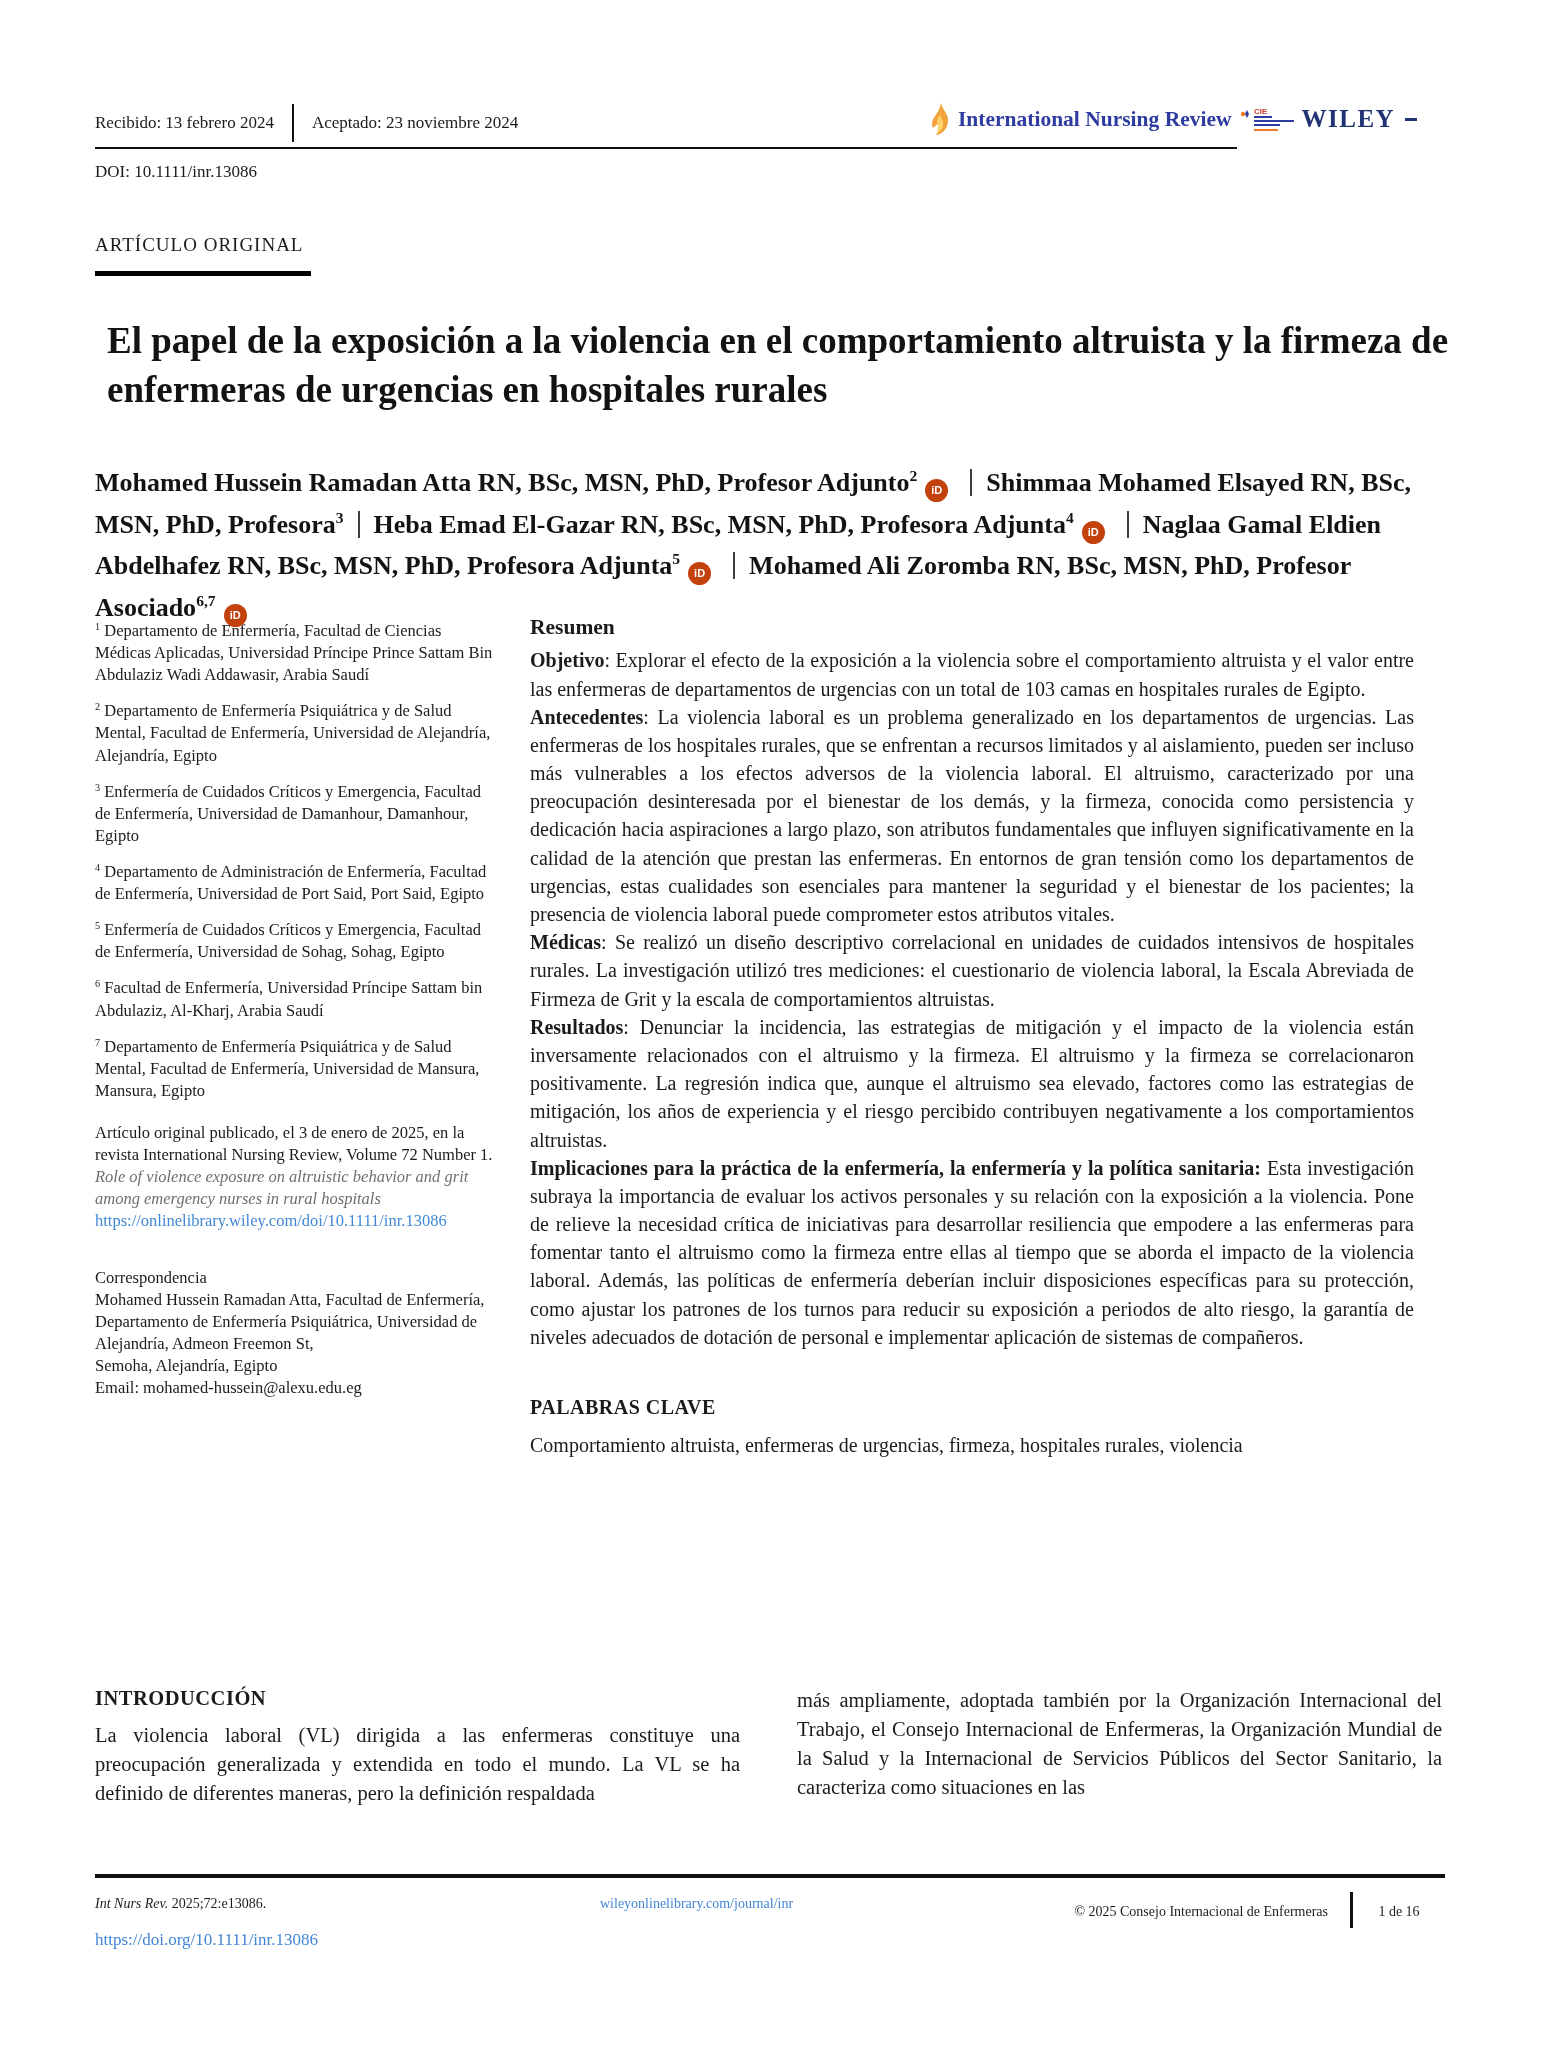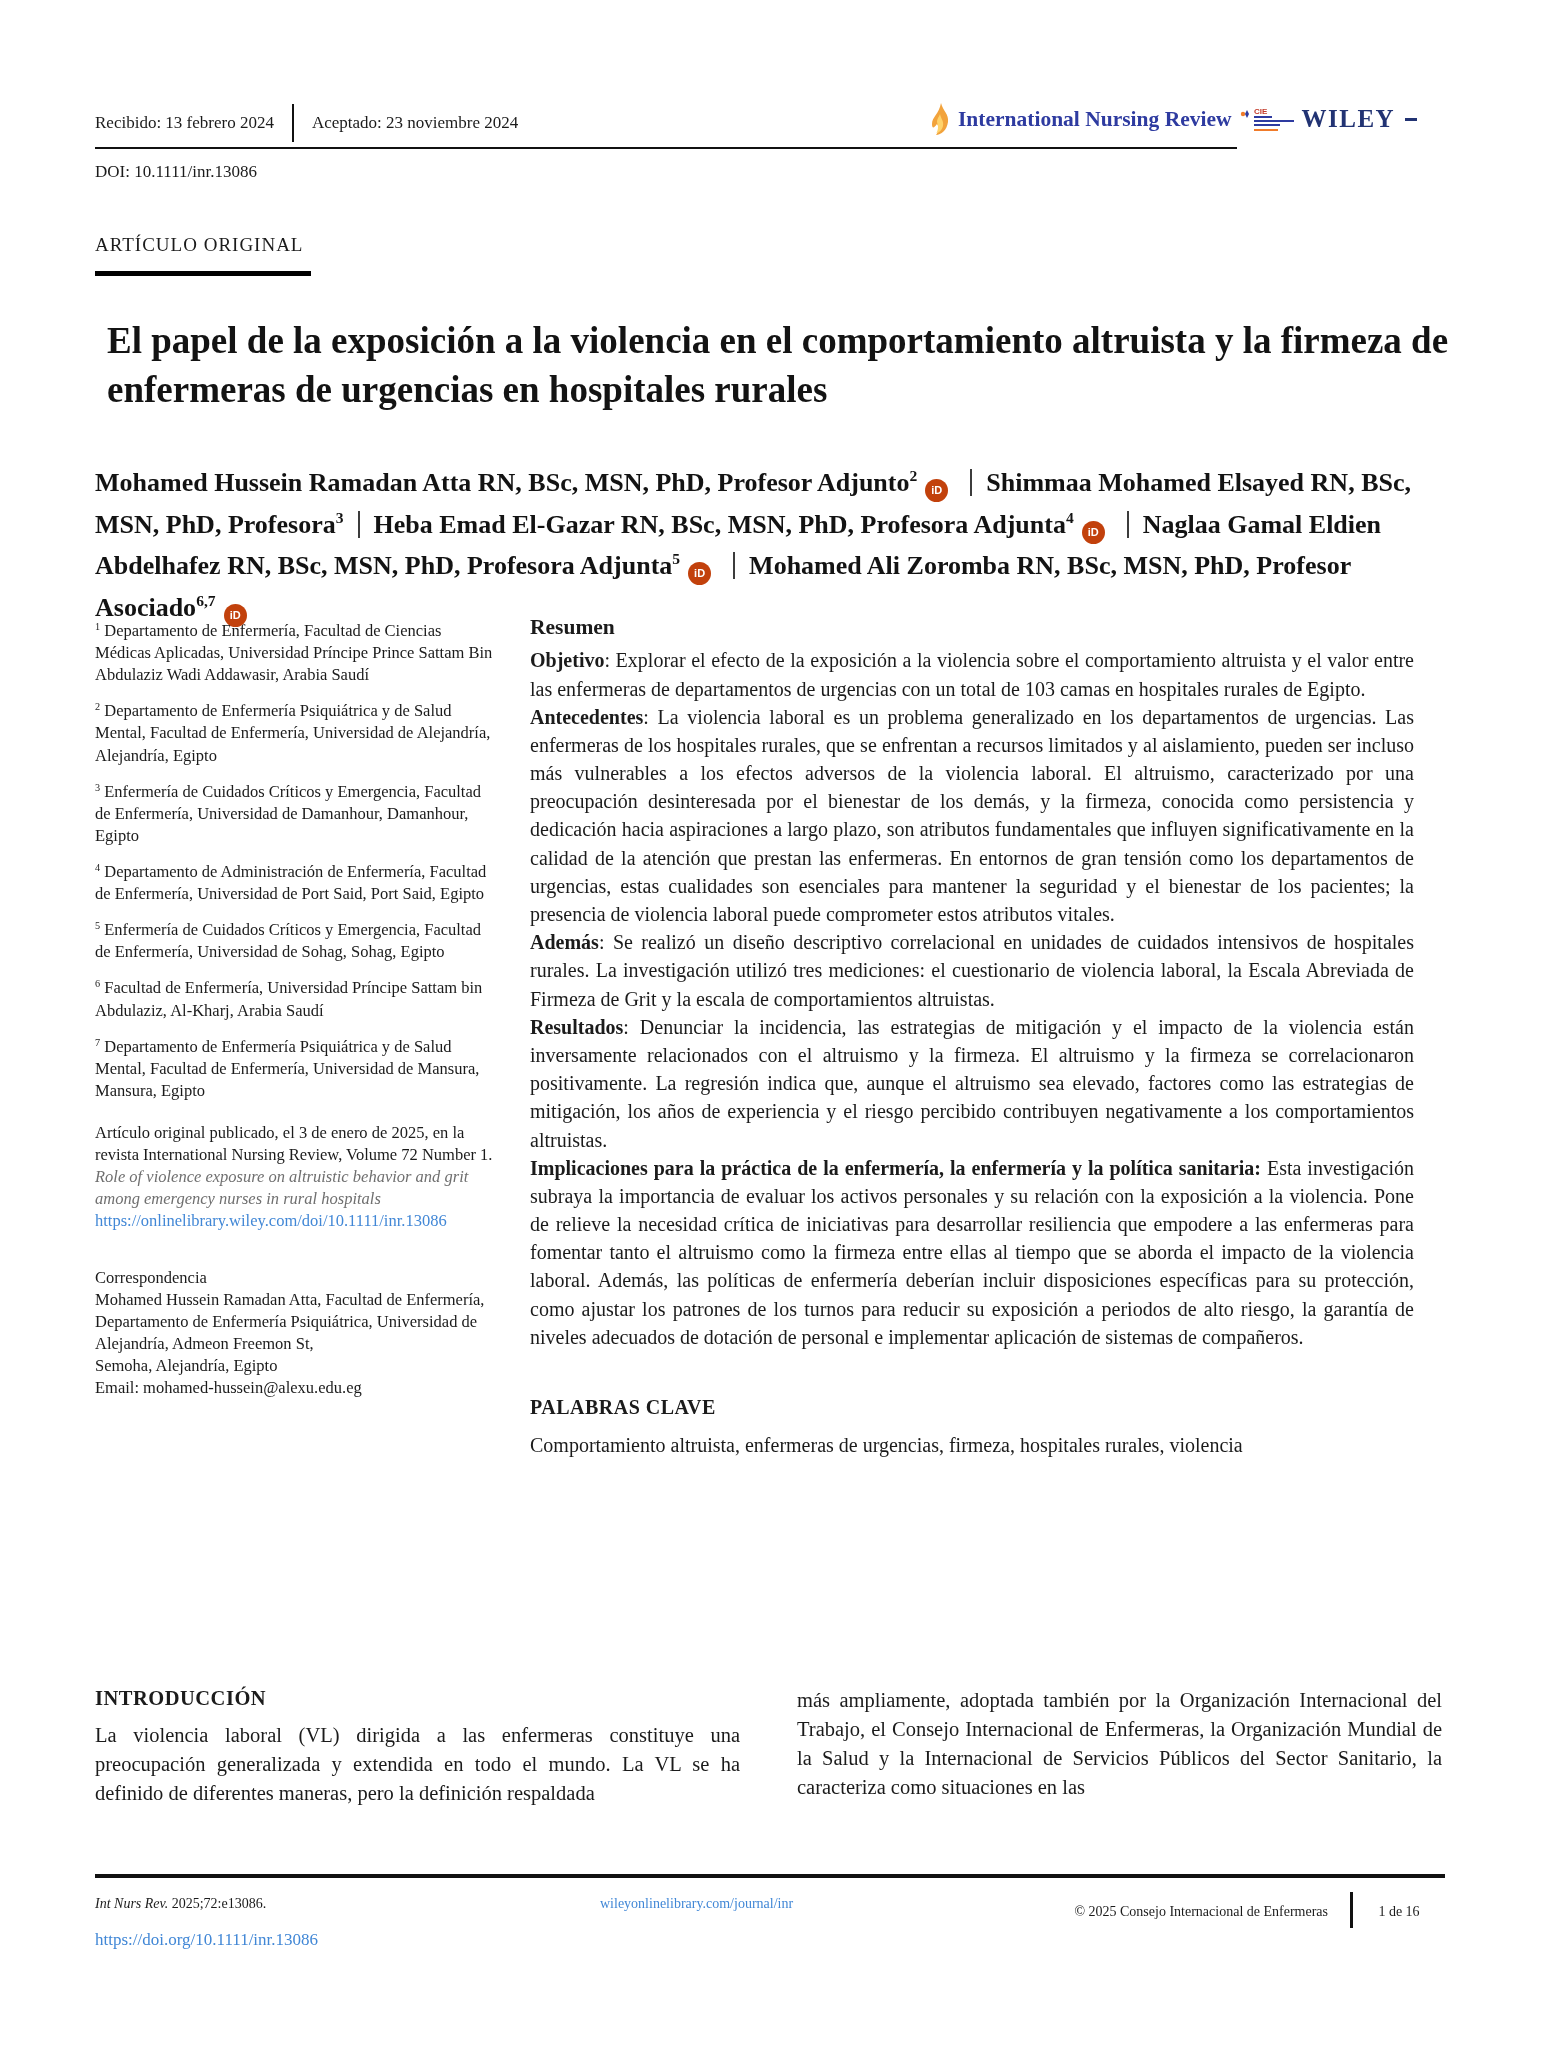--- a/index.html
+++ b/index.html
@@ -132,21 +132,21 @@
       <p class="corr-line">Mohamed Hussein Ramadan Atta, Facultad de Enfermería, Departamento de Enfermería Psiquiátrica, Universidad de Alejandría, Admeon Freemon St,</p>
       <p class="corr-line">Semoha, Alejandría, Egipto</p>
       <p class="corr-line">Email: mohamed-hussein@alexu.edu.eg</p>
     </div>
   </div>
 
   <div class="abstract">
     <h2 class="abstract-heading">Resumen</h2>
     <p class="abs-sec"><b>Objetivo</b><span>: Explorar el efecto de la exposición a la violencia sobre el comportamiento altruista y el valor entre las enfermeras de departamentos de urgencias con un total de 103 camas en hospitales rurales de Egipto.</span></p>
     <p class="abs-sec"><b>Antecedentes</b><span>: La violencia laboral es un problema generalizado en los departamentos de urgencias. Las enfermeras de los hospitales rurales, que se enfrentan a recursos limitados y al aislamiento, pueden ser incluso más vulnerables a los efectos adversos de la violencia laboral. El altruismo, caracterizado por una preocupación desinteresada por el bienestar de los demás, y la firmeza, conocida como persistencia y dedicación hacia aspiraciones a largo plazo, son atributos fundamentales que influyen significativamente en la calidad de la atención que prestan las enfermeras. En entornos de gran tensión como los departamentos de urgencias, estas cualidades son esenciales para mantener la seguridad y el bienestar de los pacientes; la presencia de violencia laboral puede comprometer estos atributos vitales.</span></p>
-    <p class="abs-sec"><b>Además</b><span>: Se realizó un diseño descriptivo correlacional en unidades de cuidados intensivos de hospitales rurales. La investigación utilizó tres mediciones: el cuestionario de violencia laboral, la Escala Abreviada de Firmeza de Grit y la escala de comportamientos altruistas.</span></p>
+    <p class="abs-sec"><b>Médicas</b><span>: Se realizó un diseño descriptivo correlacional en unidades de cuidados intensivos de hospitales rurales. La investigación utilizó tres mediciones: el cuestionario de violencia laboral, la Escala Abreviada de Firmeza de Grit y la escala de comportamientos altruistas.</span></p>
     <p class="abs-sec"><b>Resultados</b><span>: Denunciar la incidencia, las estrategias de mitigación y el impacto de la violencia están inversamente relacionados con el altruismo y la firmeza. El altruismo y la firmeza se correlacionaron positivamente. La regresión indica que, aunque el altruismo sea elevado, factores como las estrategias de mitigación, los años de experiencia y el riesgo percibido contribuyen negativamente a los comportamientos altruistas.</span></p>
     <p class="abs-sec"><b>Implicaciones para la práctica de la enfermería, la enfermería y la política sanitaria:</b><span> Esta investigación subraya la importancia de evaluar los activos personales y su relación con la exposición a la violencia. Pone de relieve la necesidad crítica de iniciativas para desarrollar resiliencia que empodere a las enfermeras para fomentar tanto el altruismo como la firmeza entre ellas al tiempo que se aborda el impacto de la violencia laboral. Además, las políticas de enfermería deberían incluir disposiciones específicas para su protección, como ajustar los patrones de los turnos para reducir su exposición a periodos de alto riesgo, la garantía de niveles adecuados de dotación de personal e implementar aplicación de sistemas de compañeros.</span></p>
 
     <div class="keywords-block">
       <h3 class="keywords-heading">PALABRAS CLAVE</h3>
       <span>Comportamiento altruista, enfermeras de urgencias, firmeza, hospitales rurales, violencia</span>
     </div>
   </div>
 
   <div class="intro">

